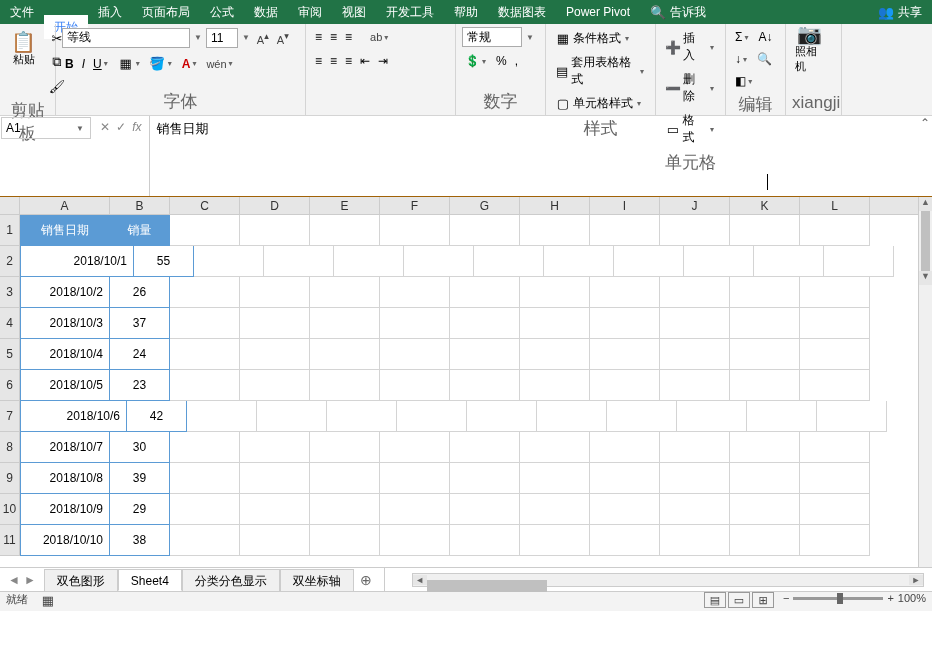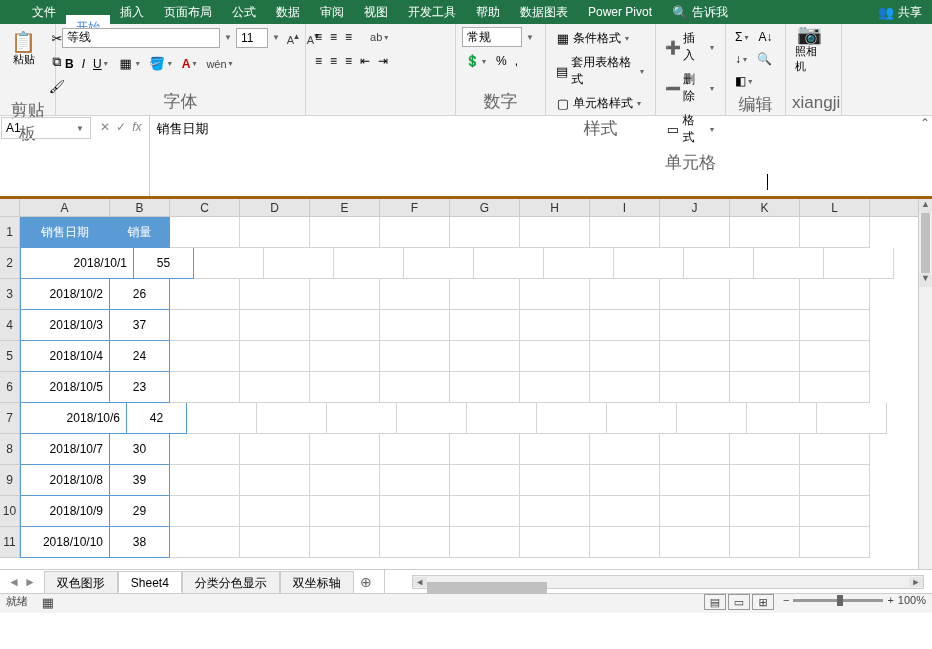--- a/index.html
+++ b/index.html
@@ -1,39 +1,39 @@
 <!DOCTYPE html>
 <html><head>
 <meta charset="utf-8">
 <style>
 * { box-sizing: border-box; margin: 0; padding: 0; font-family: "Microsoft YaHei", sans-serif; }
 body { background: #fff; font-size: 12px; overflow: hidden; width: 932px; height: 649px; }
 
 .titlebar { background: #217346; height: 24px; display: flex; align-items: center; color: #fff; }
 .titlebar .tab { padding: 0 10px; height: 24px; line-height: 24px; cursor: pointer; }
-.titlebar .tab.file { background: #217346; margin-left: 22px; }
+.titlebar .tab.file { background: #217346; }
 .titlebar .tab.active { background: #fff; color: #3b82f6; margin-top: 29px; }
 .titlebar .spacer { flex: 1; }
 .titlebar .tellme { display: flex; align-items: center; gap: 4px; padding: 0 10px; }
 .titlebar .share { padding: 0 10px; display: flex; align-items: center; gap: 4px; }
 
 .ribbon { background: #f3f3f3; height: 92px; display: flex; border-bottom: 1px solid #d4d4d4; }
 .group { border-right: 1px solid #d4d4d4; padding: 3px 6px 0 6px; display: flex; flex-direction: column; justify-content: space-between; }
 .group-label { text-align: center; color: #666; font-size: 17px; padding: 2px 0; }
 .group-body { display: flex; gap: 4px; align-items: flex-start; }
 .vstack { display: flex; flex-direction: column; gap: 2px; }
 .hstack { display: flex; gap: 2px; align-items: center; }
 .btn { border: 1px solid transparent; background: transparent; padding: 2px; cursor: pointer; display: flex; align-items: center; justify-content: center; }
 .bigbtn { width: 36px; height: 46px; display: flex; flex-direction: column; align-items: center; justify-content: center; font-size: 11px; gap: 2px; }
 .sel { border: 1px solid #ababab; background: #fff; height: 20px; font-size: 12px; padding: 0 4px; }
 .dd { font-size: 8px; color: #666; padding: 0 2px; }
 .lbl { font-size: 11px; color: #444; }
 .icn { width: 16px; height: 16px; display: inline-flex; align-items: center; justify-content: center; font-size: 13px; }
 
-.namebox-row { display: flex; align-items: flex-start; border-bottom: 3px solid #a16207; background: #fff; }
+.namebox-row { display: flex; align-items: flex-start; border-bottom: 1px solid #a16207; background: #fff; }
 .namebox { width: 90px; height: 22px; border: 1px solid #ccc; margin: 1px; padding: 0 4px; display: flex; align-items: center; justify-content: space-between; }
 .fx-btns { display: flex; align-items: center; gap: 6px; padding: 0 8px; color: #888; height: 22px; }
 .formula-bar { flex: 1; height: 80px; border-left: 1px solid #ccc; padding: 4px 6px; font-size: 13px; position: relative; }
 .formula-bar .caret { position: absolute; right: 150px; top: 58px; width: 1px; height: 16px; background: #000; }
 .fb-expand { width: 14px; display: flex; align-items: flex-start; justify-content: center; color: #666; }
 
 .grid-area { display: flex; height: 370px; position: relative; }
 .colheads { display: flex; position: absolute; left: 20px; top: 0; right: 14px; background: #e6e6e6; height: 18px; border-bottom: 1px solid #ccc; }
 .ch { border-right: 1px solid #ccc; text-align: center; line-height: 18px; color: #333; }
 .cornercell { position: absolute; left: 0; top: 0; width: 20px; height: 18px; background: #e6e6e6; border-right: 1px solid #ccc; border-bottom: 1px solid #ccc; }
@@ -113,21 +113,21 @@
             <span class="icn">🖌</span>
           </span>
       </div>
     </div>
     <div class="group-label">剪贴板</div>
   </div>
 
   <div class="group" style="width:250px">
     <div class="group-body vstack" style="gap:4px;width:100%">
       <div class="hstack">
-        <input class="sel" style="width: 158px; font-family: Liberation Mono, monospace;" value="等线">
+        <input class="sel" style="width: 128px; font-family: Liberation Mono, monospace;" value="等线">
         <span class="dd">▼</span>
         <input class="sel" style="width: 32px;" value="11">
         <span class="dd">▼</span>
         <span class="btn">
             <span class="lbl">A<sup>▴</sup></span>
           </span>
         <span class="btn">
             <span class="lbl">A<sup>▾</sup></span>
           </span>
       </div>

